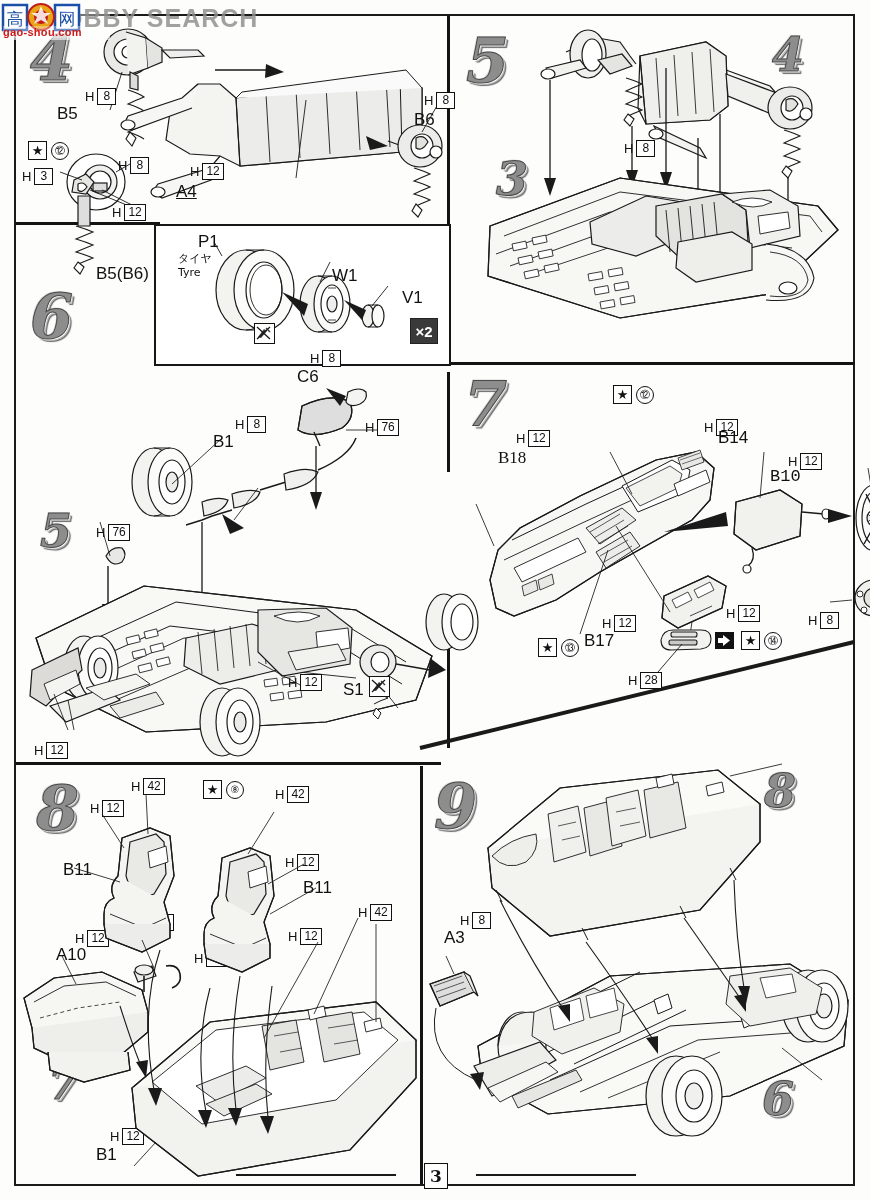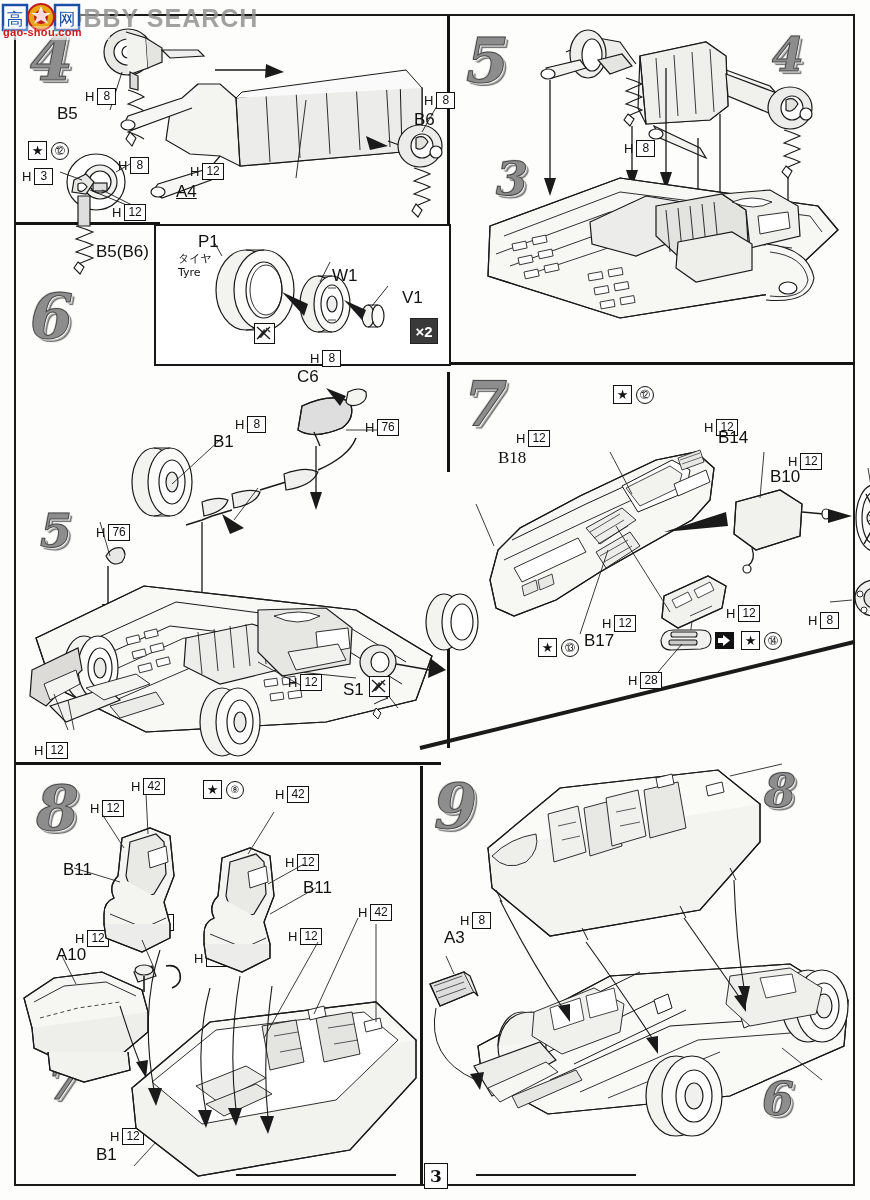--- a/index.html
+++ b/index.html
@@ -206,21 +206,21 @@
       <span class="n">3</span>
   </div>
   <div class="hbadge" style="left:118px;top:157px;">
     <span class="h">H</span>
       <span class="n">8</span>
   </div>
   <div class="hbadge" style="left:112px;top:204px;">
     <span class="h">H</span>
       <span class="n">12</span>
   </div>
-  <div class="code" style="left:96px;top:242px;">B5(B6)</div>
+  <div class="code" style="left:96px;top:264px;">B5(B6)</div>
 
   <div class="stepnum sn-big" style="left:466px;top:30px;">5</div>
 
   <div class="stepnum sn-mid" style="left:496px;top:156px;">3</div>
   <div class="stepnum sn-mid" style="left:772px;top:32px;">4</div>
 
   <div class="hbadge" style="left:624px;top:140px;">
     <span class="h">H</span>
       <span class="n">8</span>
   </div>
@@ -610,21 +610,21 @@
   <div class="hbadge" style="left:704px;top:419px;">
     <span class="h">H</span>
       <span class="n">12</span>
   </div>
   <div class="code" style="left:718px;top:428px;">B14</div>
 
   <div class="hbadge" style="left:788px;top:453px;">
     <span class="h">H</span>
       <span class="n">12</span>
   </div>
-  <div class="code" style="left:770px;top:467px;">B10</div>
+  <div class="code" style="left:770px;top:467px;font-family:Liberation Mono, monospace;">B10</div>
 
   <div class="hbadge" style="left:602px;top:615px;">
     <span class="h">H</span>
       <span class="n">12</span>
   </div>
   <div class="code" style="left:584px;top:631px;">B17</div>
 
   <div class="starbadge" style="left:538px;top:638px;">
     <span class="starbox">★</span>
     <span class="circnum">⑬</span>

